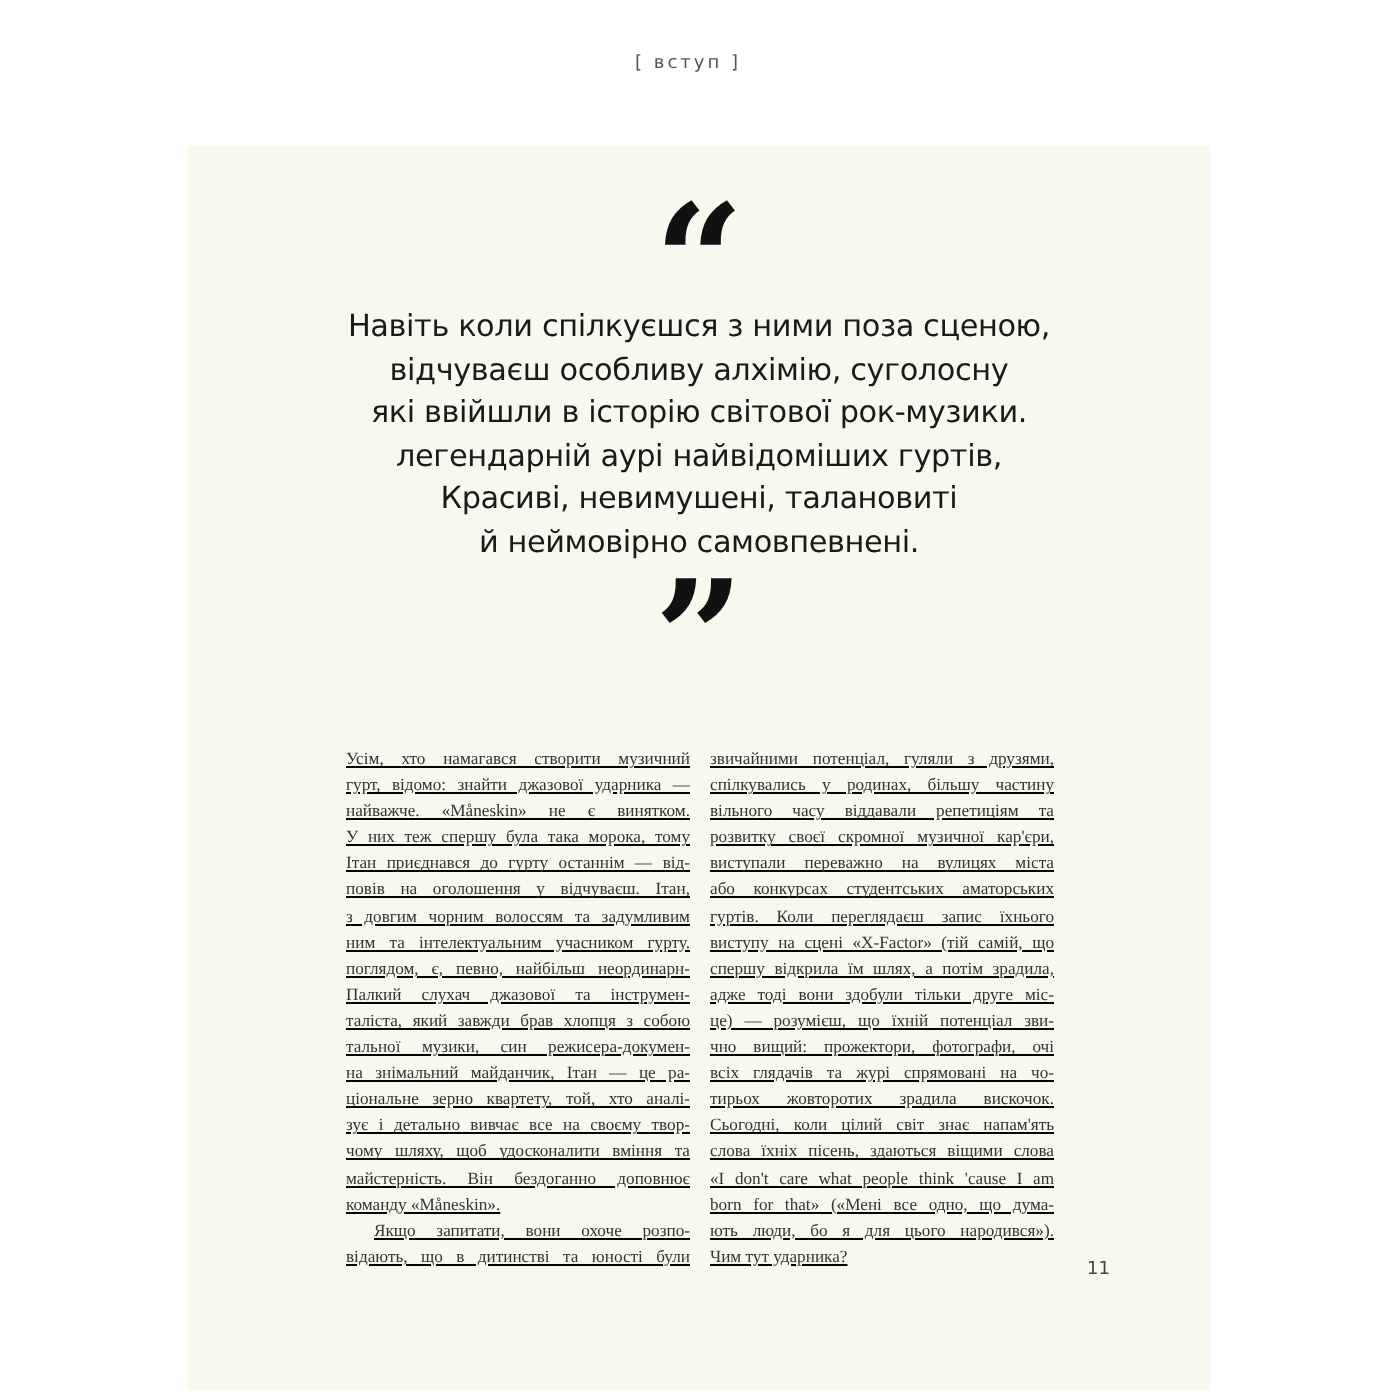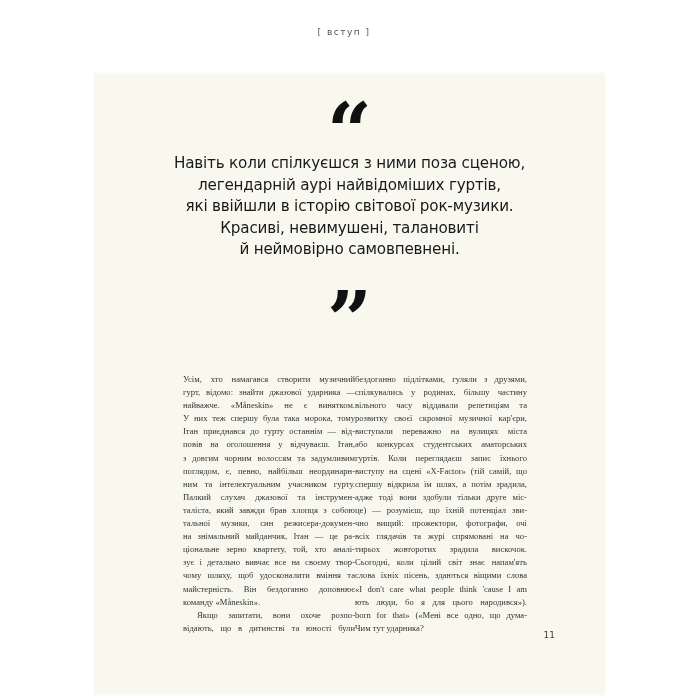--- a/index.html
+++ b/index.html
@@ -27,21 +27,21 @@
     .quote-close { top: 208px; }
     .pull-quote {
       position: absolute; left: 20px; width: 471px; top: 80px;
       text-align: center; font-family: "DejaVu Sans", sans-serif;
       font-size: 15.2px; line-height: 21.6px; color: #1a1a1a;
       letter-spacing: -0.2px;
     }
     .pull-quote div { white-space: nowrap; }
     .columns {
       position: absolute; top: 300px; left: 79px; width: 354px;
-      display: flex; justify-content: flex-end;
+      display: flex; justify-content: space-between; text-decoration: underline;
     }
     .col {
       width: 172px; font-family: "Liberation Serif", serif;
       font-size: 8.6px; line-height: 13.1px; color: #333;
       text-align: justify;
     }
     .col .line { display: block; white-space: nowrap; text-align-last: justify; }
     .col .line.last { text-align-last: left; }
     .col .indent { padding-left: 14px; }
     .page-number {
@@ -52,69 +52,70 @@
 </head>
 <body>
 
 <div class="section-label">[ вступ ]</div>
 
 <div class="page">
   <div class="quote-mark quote-open">“</div>
 
   <div class="pull-quote">
     <div>Навіть коли спілкуєшся з ними поза сценою,</div>
+    <div>відчуваєш особливу алхімію, суголосну</div>
+    <div>які ввійшли в історію світової рок-музики.</div>
     <div>легендарній аурі найвідоміших гуртів,</div>
-    <div>які ввійшли в історію світової рок-музики.</div>
     <div>Красиві, невимушені, талановиті</div>
     <div>й неймовірно самовпевнені.</div>
   </div>
 
   <div class="quote-mark quote-close">”</div>
 
   <div class="columns">
     <div class="col">
       <span class="line">Усім, хто намагався створити музичний</span>
       <span class="line">гурт, відомо: знайти джазової ударника —</span>
       <span class="line">найважче. «Måneskin» не є винятком.</span>
       <span class="line">У них теж спершу була така морока, тому</span>
       <span class="line">Ітан приєднався до гурту останнім — від-</span>
       <span class="line">повів на оголошення у відчуваєш. Ітан,</span>
       <span class="line">з довгим чорним волоссям та задумливим</span>
+      <span class="line">ним та інтелектуальним учасником гурту.</span>
       <span class="line">поглядом, є, певно, найбільш неординарн-</span>
-      <span class="line">ним та інтелектуальним учасником гурту.</span>
       <span class="line">Палкий слухач джазової та інструмен-</span>
       <span class="line">таліста, який завжди брав хлопця з собою</span>
       <span class="line">тальної музики, син режисера-докумен-</span>
       <span class="line">на знімальний майданчик, Ітан — це ра-</span>
       <span class="line">ціональне зерно квартету, той, хто аналі-</span>
       <span class="line">зує і детально вивчає все на своєму твор-</span>
       <span class="line">чому шляху, щоб удосконалити вміння та</span>
       <span class="line">майстерність. Він бездоганно доповнює</span>
       <span class="line last">команду «Måneskin».</span>
       <span class="line indent">Якщо запитати, вони охоче розпо-</span>
       <span class="line">відають, що в дитинстві та юності були</span>
     </div>
     <div class="col">
-      <span class="line">бездоганно підлітками, гуляли з друзями,</span>
+      <span class="line">звичайними потенціал, гуляли з друзями,</span>
       <span class="line">спілкувались у родинах, більшу частину</span>
       <span class="line">вільного часу віддавали репетиціям та</span>
       <span class="line">розвитку своєї скромної музичної кар'єри,</span>
       <span class="line">виступали переважно на вулицях міста</span>
       <span class="line">або конкурсах студентських аматорських</span>
       <span class="line">гуртів. Коли переглядаєш запис їхнього</span>
       <span class="line">виступу на сцені «X-Factor» (тій самій, що</span>
       <span class="line">спершу відкрила їм шлях, а потім зрадила,</span>
       <span class="line">адже тоді вони здобули тільки друге міс-</span>
       <span class="line">це) — розумієш, що їхній потенціал зви-</span>
       <span class="line">чно вищий: прожектори, фотографи, очі</span>
       <span class="line">всіх глядачів та журі спрямовані на чо-</span>
       <span class="line">тирьох жовторотих зрадила вискочок.</span>
       <span class="line">Сьогодні, коли цілий світ знає напам'ять</span>
       <span class="line">слова їхніх пісень, здаються віщими слова</span>
       <span class="line">«I don't care what people think 'cause I am</span>
+      <span class="line">born for that» («Мені все одно, що дума-</span>
       <span class="line">ють люди, бо я для цього народився»).</span>
-      <span class="line">born for that» («Мені все одно, що дума-</span>
       <span class="line last">Чим тут ударника?</span>
     </div>
   </div>
 
   <div class="page-number">11</div>
 </div>
 
 </body></html>

